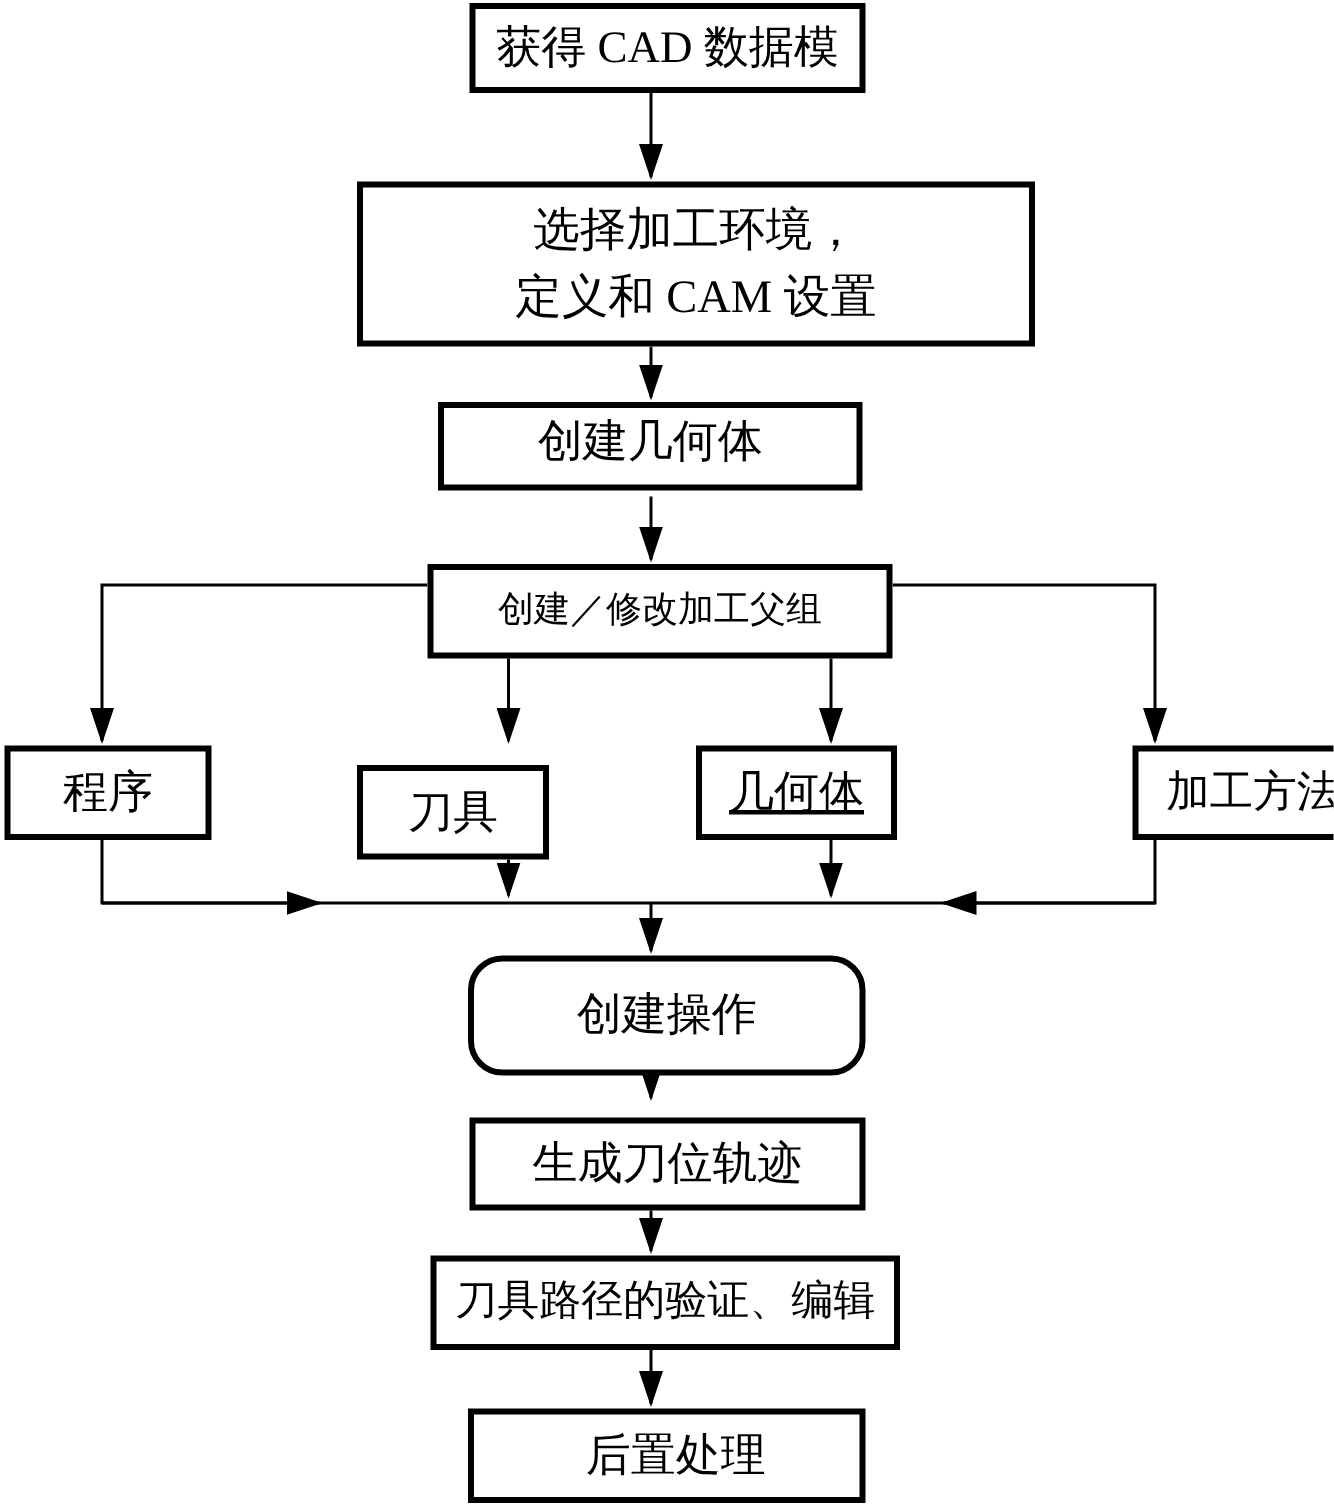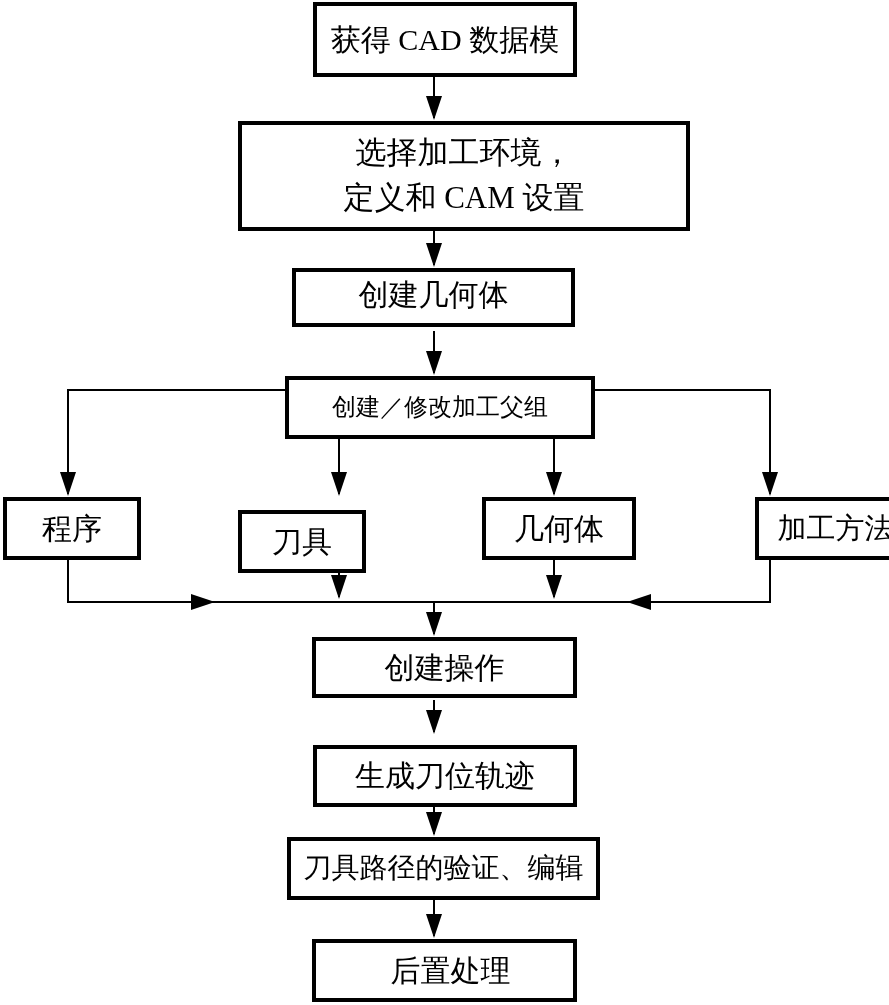--- a/index.html
+++ b/index.html
@@ -23,29 +23,29 @@
     position: absolute;
     border: 4px solid #000000;
     background: #ffffff;
     color: #000000;
     display: flex; align-items: center; justify-content: center;
     text-align: center;
     font-size: 30px;
     line-height: 1.45;
     white-space: pre-line;
   }
-  .n1  { left: 313px; top: 2px;   width: 264px; height: 75px; justify-content: center; }
+  .n1  { left: 313px; top: 2px;   width: 264px; height: 60px; justify-content: center; }
   .n2  { left: 238px; top: 121px; width: 452px; height: 110px; font-size: 31px; }
   .n3  { left: 292px; top: 268px; width: 283px; height: 59px; font-family: Liberation Mono, monospace; }
   .n4  { left: 285px; top: 376px; width: 310px; height: 63px; font-size: 24px; }
   .n5  { left: 3px;   top: 497px; width: 138px; height: 63px; }
   .n6  { left: 238px; top: 510px; width: 128px; height: 63px; justify-content: center; }
-  .n7  { left: 482px; top: 497px; width: 154px; height: 63px; }
+  .n7  { left: 464px; top: 497px; width: 134px; height: 63px; text-decoration: underline; }
   .n8  { left: 755px; top: 497px; width: 161px; height: 63px; font-size: 29px; justify-content: center; }
-  .n9  { left: 312px; top: 637px; width: 265px; height: 61px; }
+  .n9  { left: 312px; top: 637px; width: 265px; height: 80px; border-radius: 23px; }
   .n10 { left: 313px; top: 735px; width: 264px; height: 62px; margin-top: 10px; }
   .n11 { left: 287px; top: 837px; width: 313px; height: 63px; font-size: 28px; }
   .n12 { left: 312px; top: 939px; width: 265px; height: 63px; padding-left: 12px; }
 </style>
 </head>
 <body>
 
 <div class="stage">
 
   <svg class="arrows" viewBox="0 0 889 1005">

